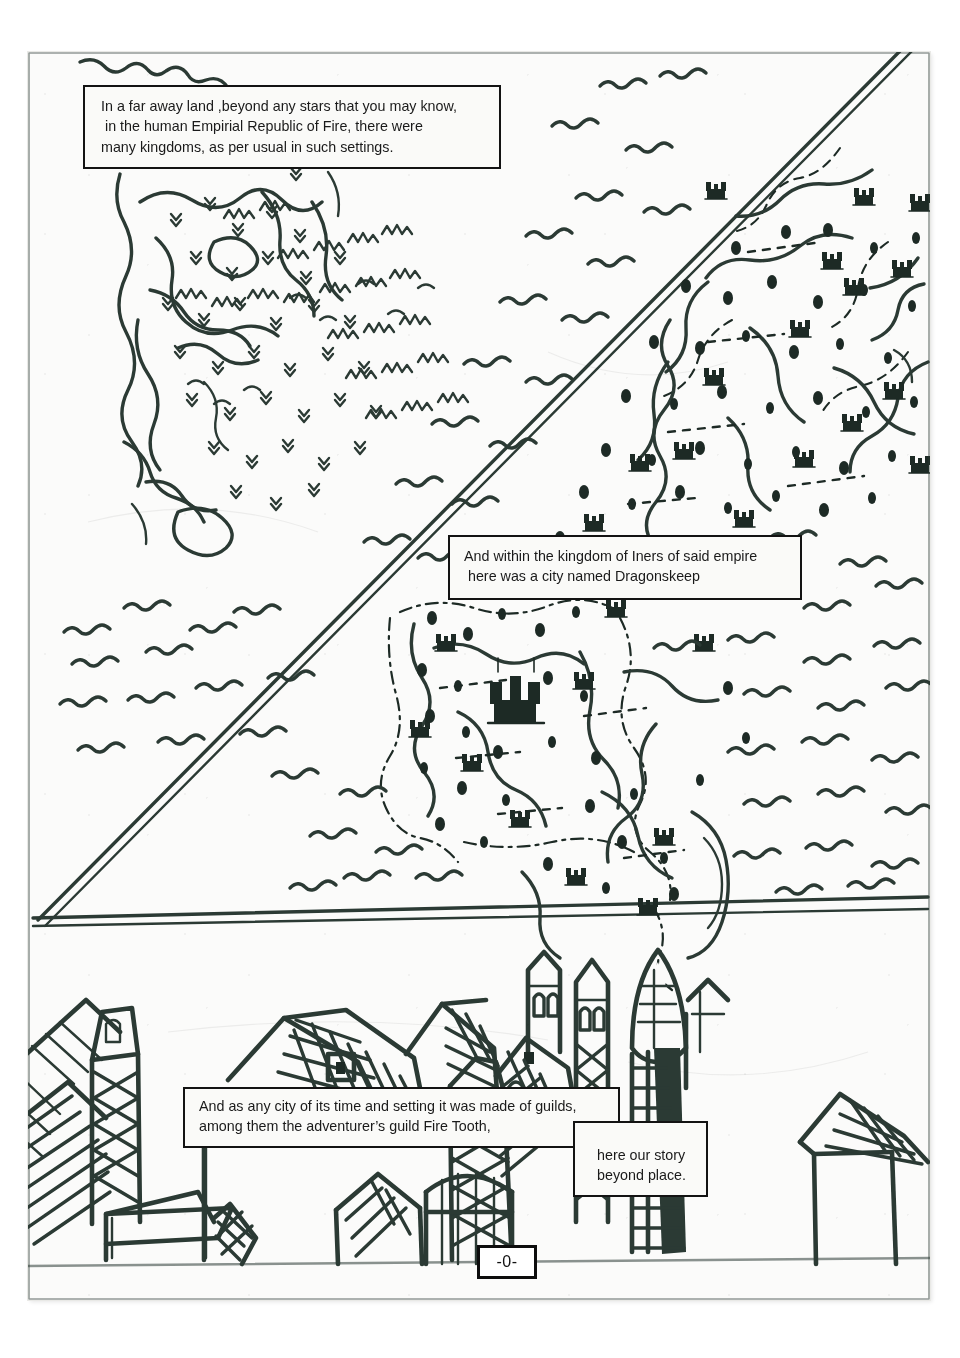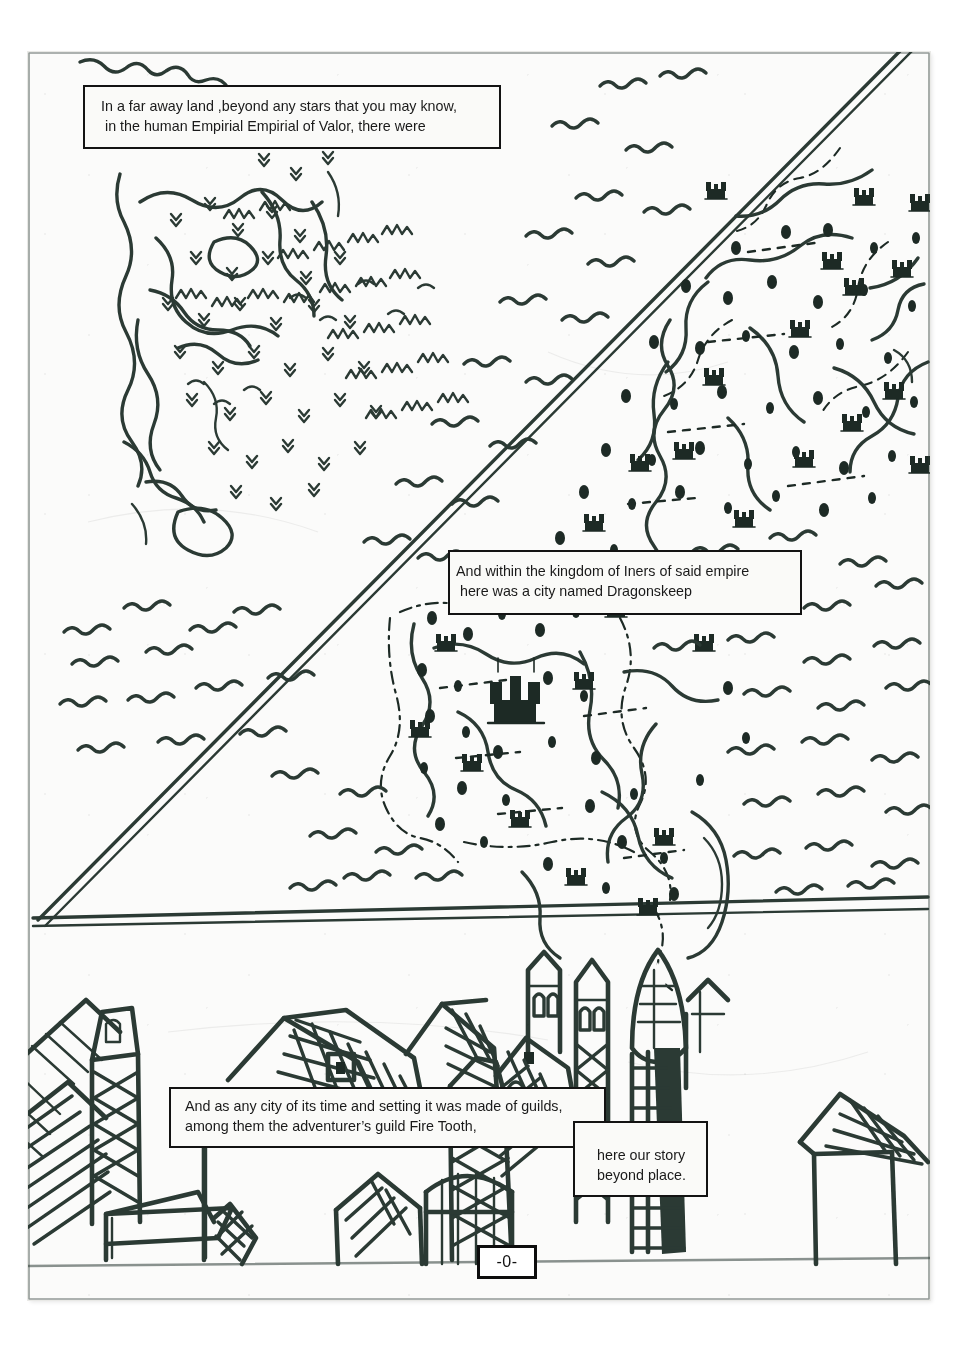--- a/index.html
+++ b/index.html
@@ -68,27 +68,27 @@
 
   #caption-intro {
     left: 55px;
     top: 33px;
     width: 418px;
     padding: 9px 10px 10px 16px;
     font-size: 14.3px;
   }
   #caption-kingdom {
     left: 420px;
-    top: 498px;
+    top: 483px;
     width: 354px;
-    padding: 9px 10px 11px 6px;
+    padding: 9px 10px 11px 14px;
     font-size: 14.3px;
   }
   #caption-guilds {
-    left: 141px;
+    left: 155px;
     top: 1035px;
     width: 437px;
     padding: 7px 10px 9px 14px;
     font-size: 14.3px;
   }
   #caption-story {
     left: 545px;
     top: 1069px;
     width: 135px;
     padding: 22px 10px 9px 22px;
@@ -792,21 +792,22 @@
 
       <g opacity="0.5">
         <path class="ink thin" d="M1,1 L901,1 L901,1247 L1,1247 Z"></path>
       </g>
     </svg>
 
     <div id="speckle"></div>
 
     <div id="caption-intro" class="caption">
       <span class="ln">In a far away land ,beyond any stars that you may know,</span>
-      <span class="ln"> in the human Empirial Empirial of Valor, there were</span>
+      <span class="ln"> in the human Empirial Republic of Fire, there were</span>
+      <span class="ln">many kingdoms, as per usual in such settings.</span>
     </div>
 
     <div id="caption-kingdom" class="caption">
       <span class="ln">And within the kingdom of Iners of said empire</span>
       <span class="ln"> here was a city named Dragonskeep</span>
     </div>
 
     <div id="caption-guilds" class="caption">
       <span class="ln">And as any city of its time and setting it was made of guilds,</span>
       <span class="ln">among them the adventurer’s guild Fire Tooth,</span>

